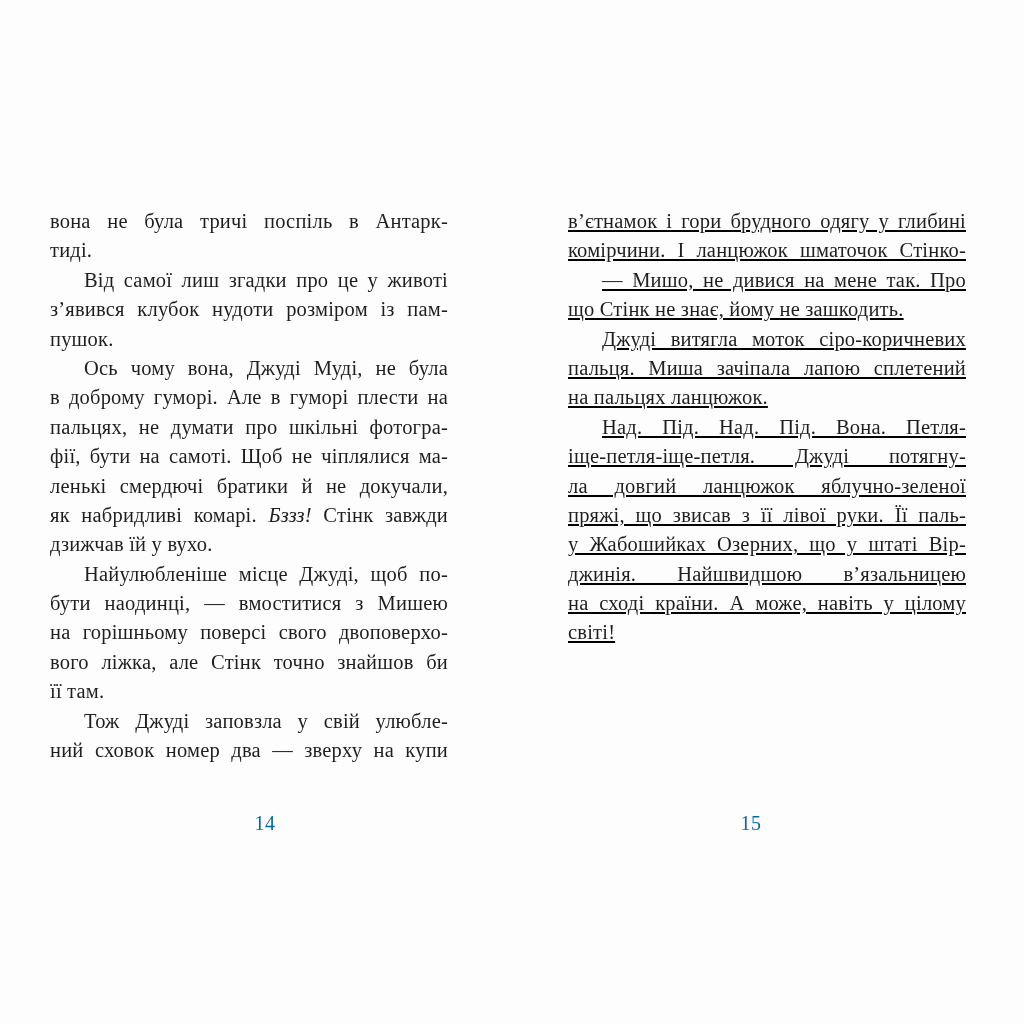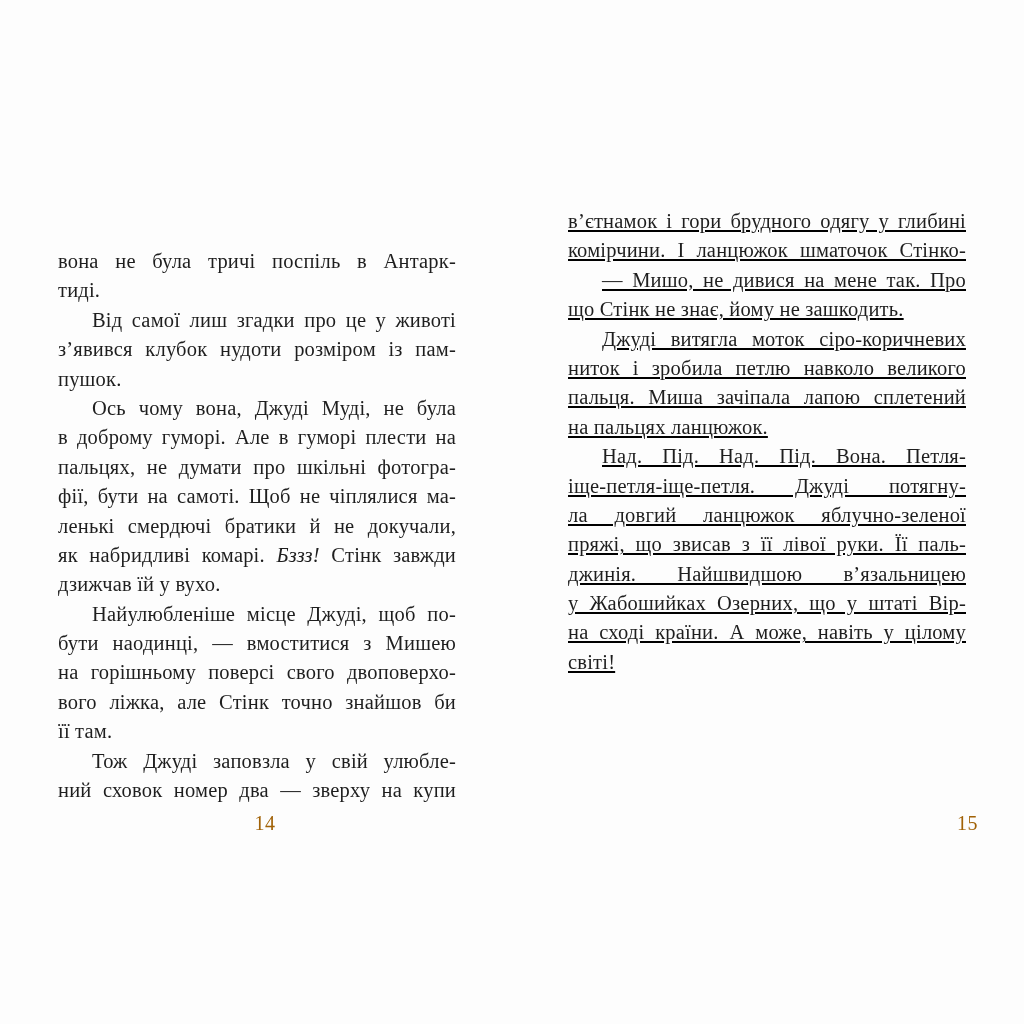--- a/index.html
+++ b/index.html
@@ -16,21 +16,21 @@
   }
   .spread {
     position: absolute;
     inset: 0;
   }
   .page-column {
     position: absolute;
     top: 207px;
     width: 398px;
   }
-  .page-column.left  { left: 58px; margin-top: 40px; }
+  .page-column.left  { left: 50px; }
   .page-column.right { left: 568px; text-decoration: underline; }
 
   .line {
     height: 29.4px;
     line-height: 29.4px;
     font-size: 20.5px;
     color: #1e1e1e;
     letter-spacing: 0.2px;
     text-align: justify;
     text-align-last: justify;
@@ -41,25 +41,25 @@
   .line { white-space: normal; }
   .line.last { text-align-last: left; }
   .line.indent { text-indent: 34px; }
 
   .page-number {
     position: absolute;
     top: 812px;
     width: 398px;
     text-align: center;
     font-size: 20px;
-    color: #a16207;
+    color: #0369a1;
     letter-spacing: 0.5px;
   }
   .page-number.left  { left: 66px; }
-  .page-number.right { left: 580px; text-align: right; }
+  .page-number.right { left: 552px; }
 
   i { }
 </style>
 </head>
 <body>
 
 <div class="spread">
 
   <div class="page-column left">
       <div class="line">вона не була тричі поспіль в Антарк-</div>
@@ -82,29 +82,28 @@
       <div class="line indent">Тож Джуді заповзла у свій улюбле-</div>
       <div class="line">ний сховок номер два — зверху на купи</div>
     </div>
 
   <div class="page-column right">
       <div class="line">в’єтнамок і гори брудного одягу у глибині</div>
       <div class="line">комірчини. І ланцюжок шматочок Стінко-</div>
       <div class="line indent">— Мишо, не дивися на мене так. Про</div>
       <div class="line last">що Стінк не знає, йому не зашкодить.</div>
       <div class="line indent">Джуді витягла моток сіро-коричневих</div>
-      <div class="line">ниток і зробила петлю навколо великого</div>
       <div class="line">пальця. Миша зачіпала лапою сплетений</div>
       <div class="line last">на пальцях ланцюжок.</div>
       <div class="line indent">Над. Під. Над. Під. Вона. Петля-</div>
       <div class="line">іще-петля-іще-петля. Джуді потягну-</div>
       <div class="line">ла довгий ланцюжок яблучно-зеленої</div>
       <div class="line">пряжі, що звисав з її лівої руки. Її паль-</div>
+      <div class="line">у Жабошийках Озерних, що у штаті Вір-</div>
       <div class="line">джинія. Найшвидшою в’язальницею</div>
-      <div class="line">у Жабошийках Озерних, що у штаті Вір-</div>
       <div class="line">на сході країни. А може, навіть у цілому</div>
       <div class="line last">світі!</div>
     </div>
 
   <div class="page-number left">14</div>
 
   <div class="page-number right">15</div>
 
 </div>
 

